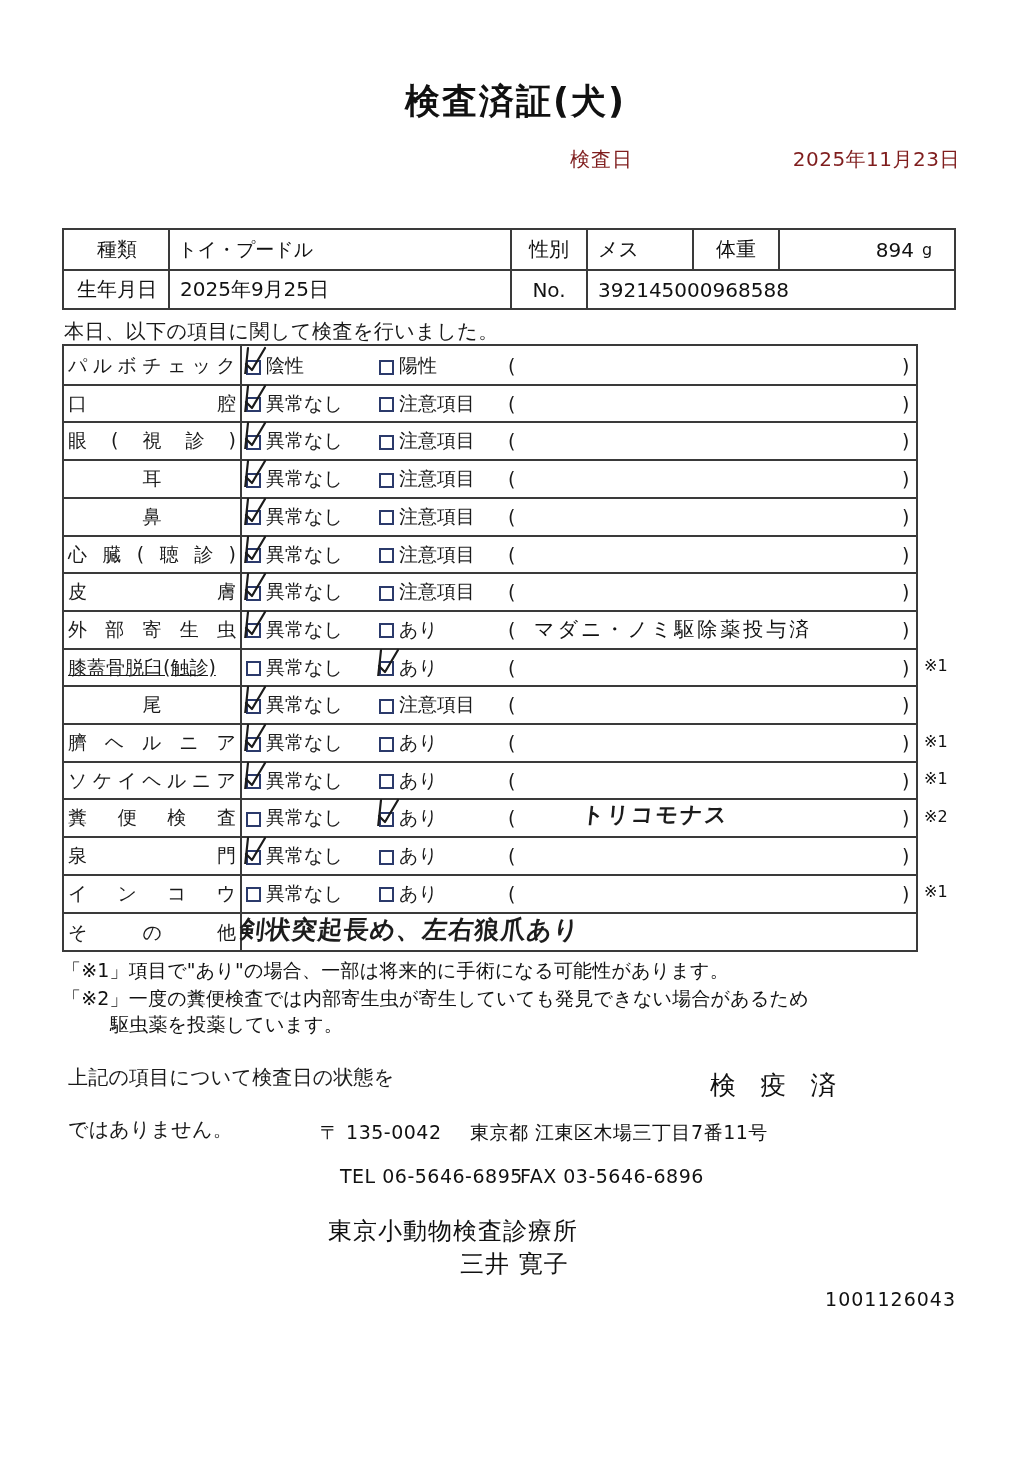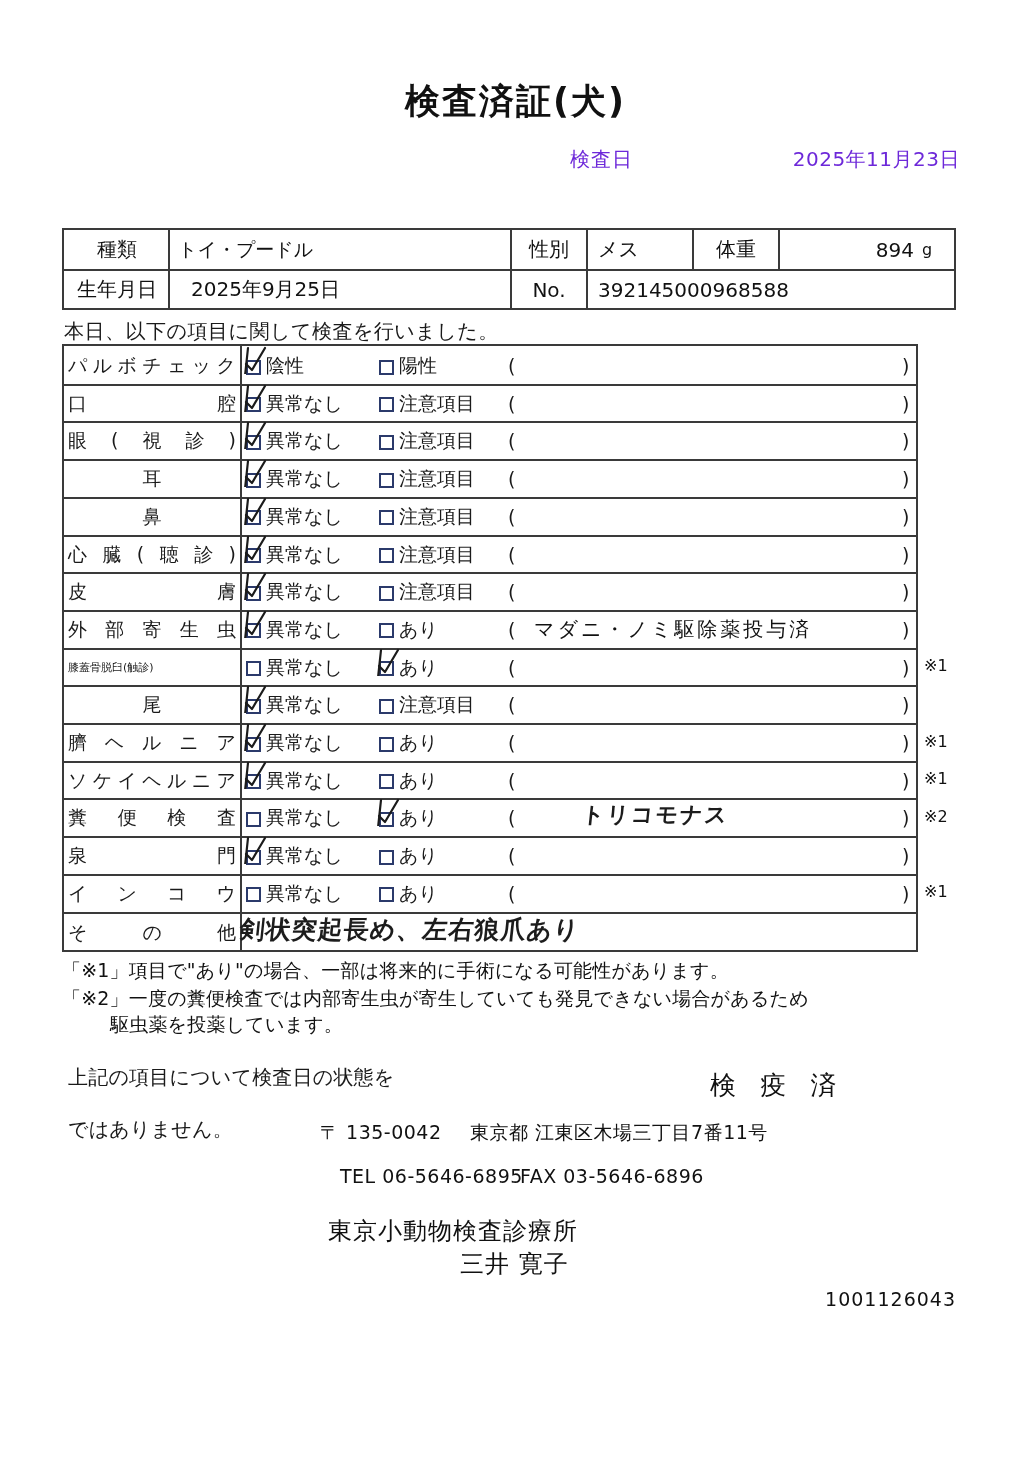--- a/index.html
+++ b/index.html
@@ -36,21 +36,21 @@
   }
 
   
   .date-row {
     position: absolute;
     top: 146px;
     left: 560px;
     width: 390px;
     height: 28px;
     font-size: 20px;
-    color: #6d28d9;
+    color: #7f1d1d;
   }
   .date-row .dlabel {
     position: absolute;
     left: 0;
     top: 0;
     letter-spacing: 1px;
   }
   .date-row .dvalue {
     position: absolute;
     right: 0;
@@ -259,21 +259,21 @@
 
     <div class="cell center" style="left:2px;  top:0; width:102px; height:39px;">種類</div>
     <div class="cell" style="left:114px;top:0; width:330px; height:39px; font-size:19px;">トイ・プードル</div>
     <div class="cell center" style="left:448px;top:0; width:74px;  height:39px;">性別</div>
     <div class="cell" style="left:534px;top:0; width:92px;  height:39px;">メス</div>
     <div class="cell center" style="left:630px;top:0; width:84px;  height:39px;">体重</div>
     <div class="cell right" style="left:716px;top:0; width:134px; height:39px;">894</div>
     <div class="cell" style="left:858px;top:0; width:30px;  height:39px; font-size:16px;">g</div>
 
     <div class="cell center" style="left:2px;  top:41px; width:102px; height:37px;">生年月日</div>
-    <div class="cell" style="left:127px;top:41px; width:330px; height:37px;">2025年9月25日</div>
+    <div class="cell" style="left:116px;top:41px; width:330px; height:37px;">2025年9月25日</div>
     <div class="cell center" style="left:448px;top:41px; width:74px;  height:37px;">No.</div>
     <div class="cell" style="left:534px;top:41px; width:356px; height:37px;">392145000968588</div>
   </div>
 
   <div class="intro">本日、以下の項目に関して検査を行いました。</div>
 
   <div class="tbl" id="inspect-table">
     <div class="vline" id="col-divider" style="left:176px; top:0; height:604px;"></div>
     <div id="inspect-rows">
         <div class="irow-label" style="top: 1px;">
@@ -389,21 +389,21 @@
         </div>
         <div class="irow-opt" style="left: 315px; top: 264.9px;">
           <span class="chkbox"></span>
           <span>あり</span>
         </div>
         <div class="paren" style="left: 444px; top: 264.9px;">(</div>
         <div class="paren" style="left: 838px; top: 264.9px;">)</div>
         <div class="note-print" style="left: 470px; top: 264.9px;">マダニ・ノミ駆除薬投与済</div>
         <div class="hline" style="left: 0px; top: 301.6px; width: 852px;"></div>
         <div class="irow-label" style="top: 302.6px;">
-          <span style="font-size:11px;">膝蓋骨脱臼(触診)</span>
+          <span style="font-size:19px;text-decoration:underline;">膝蓋骨脱臼(触診)</span>
         </div>
         <div class="irow-opt" style="left: 182px; top: 302.6px;">
           <span class="chkbox"></span>
           <span>異常なし</span>
         </div>
         <div class="irow-opt" style="left: 315px; top: 302.6px;">
           <span class="chkbox"></span>
           <span>あり</span>
         </div>
         <div class="paren" style="left: 444px; top: 302.6px;">(</div>

